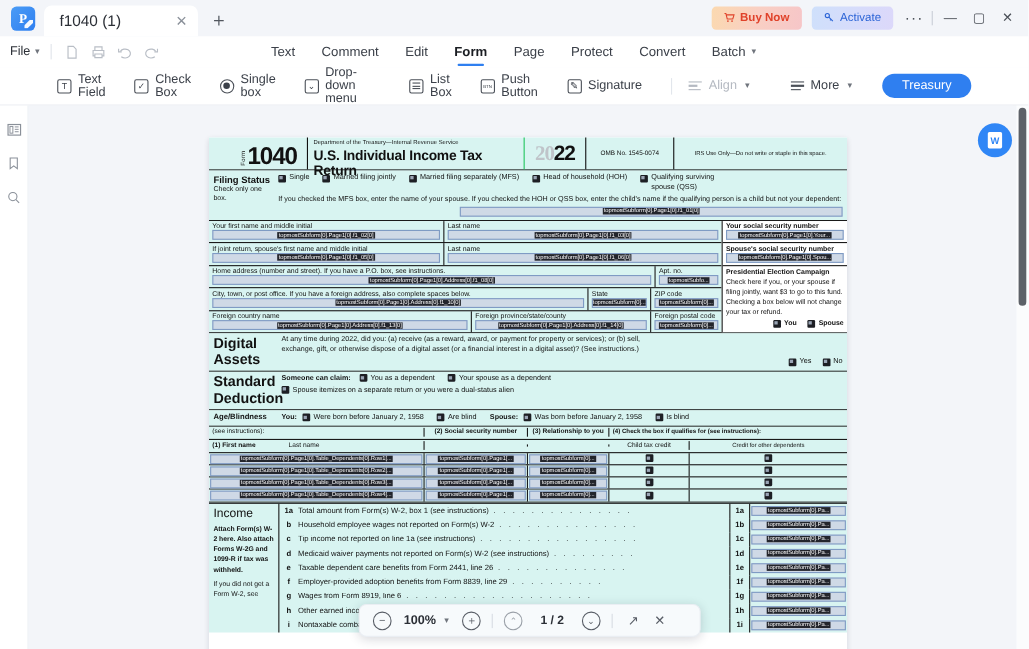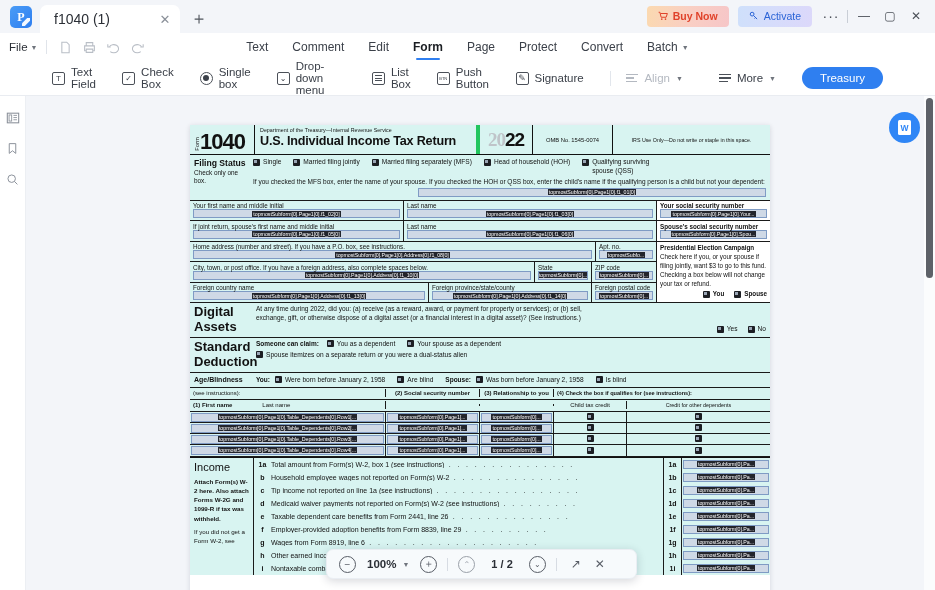--- a/index.html
+++ b/index.html
@@ -153,29 +153,29 @@
   }
 
   
   .f1040 { position:absolute; inset:0; background:#ffffff; font-family:"Liberation Sans", sans-serif; }
   .sec { background:#d8f4f1; }
   .row { display:flex; }
   .bd-b { border-bottom:1px solid #1a1a1a; }
   .bd-r { border-right:1px solid #1a1a1a; }
 
   
-  .hdr { display:flex; height:30px; border-bottom:1.6px solid #111; }
+  .hdr { display:flex; height:30px; border-bottom:1.6px solid #111;padding-left:25px; }
   .hdr-form { width:64px; display:flex; align-items:flex-end; padding:0 2px 1px 4px; }
   .hdr-form .w { font-size:5.5px; writing-mode:vertical-rl; transform:rotate(180deg);
                  letter-spacing:.2px; margin-bottom:2px; color:#111;}
   .hdr-form .n { font-size:22px; font-weight:bold; letter-spacing:-1px; color:#111; line-height:1; font-family:"Liberation Sans",sans-serif;}
   .hdr-mid { flex:1; border-left:1px solid #111; padding:2px 0 0 5px; }
   .hdr-mid .sm { font-size:5.3px; color:#111; letter-spacing:.05px; }
   .hdr-mid .bg { font-size:12.6px; font-weight:bold; color:#111; letter-spacing:-.2px; margin-top:1px;}
-  .hdr-yr { width:56px; border-left:4px solid #22c55e; display:flex; align-items:center; justify-content:center; }
+  .hdr-yr { width:56px; border-left:1px solid #22c55e; display:flex; align-items:center; justify-content:center; }
   .hdr-yr .y1 { font-size:19px; color:#bfc4c9; font-weight:bold; letter-spacing:-1px; font-family:"Liberation Serif",serif;}
   .hdr-yr .y2 { font-size:19px; color:#111; font-weight:bold; letter-spacing:-1px; }
   .hdr-omb { width:80px; border-left:1px solid #111; display:flex; align-items:center; justify-content:center;
              font-size:5.8px; color:#111; }
   .hdr-irs { width:158px; border-left:1px solid #111; display:flex; align-items:center; justify-content:center;
              font-size:5.3px; color:#111; text-align:center; }
 
   
   .fs { display:flex; border-bottom:1px solid #1a1a1a; }
   .fs-lbl { width:64px; padding:3px 0 0 4px; }

